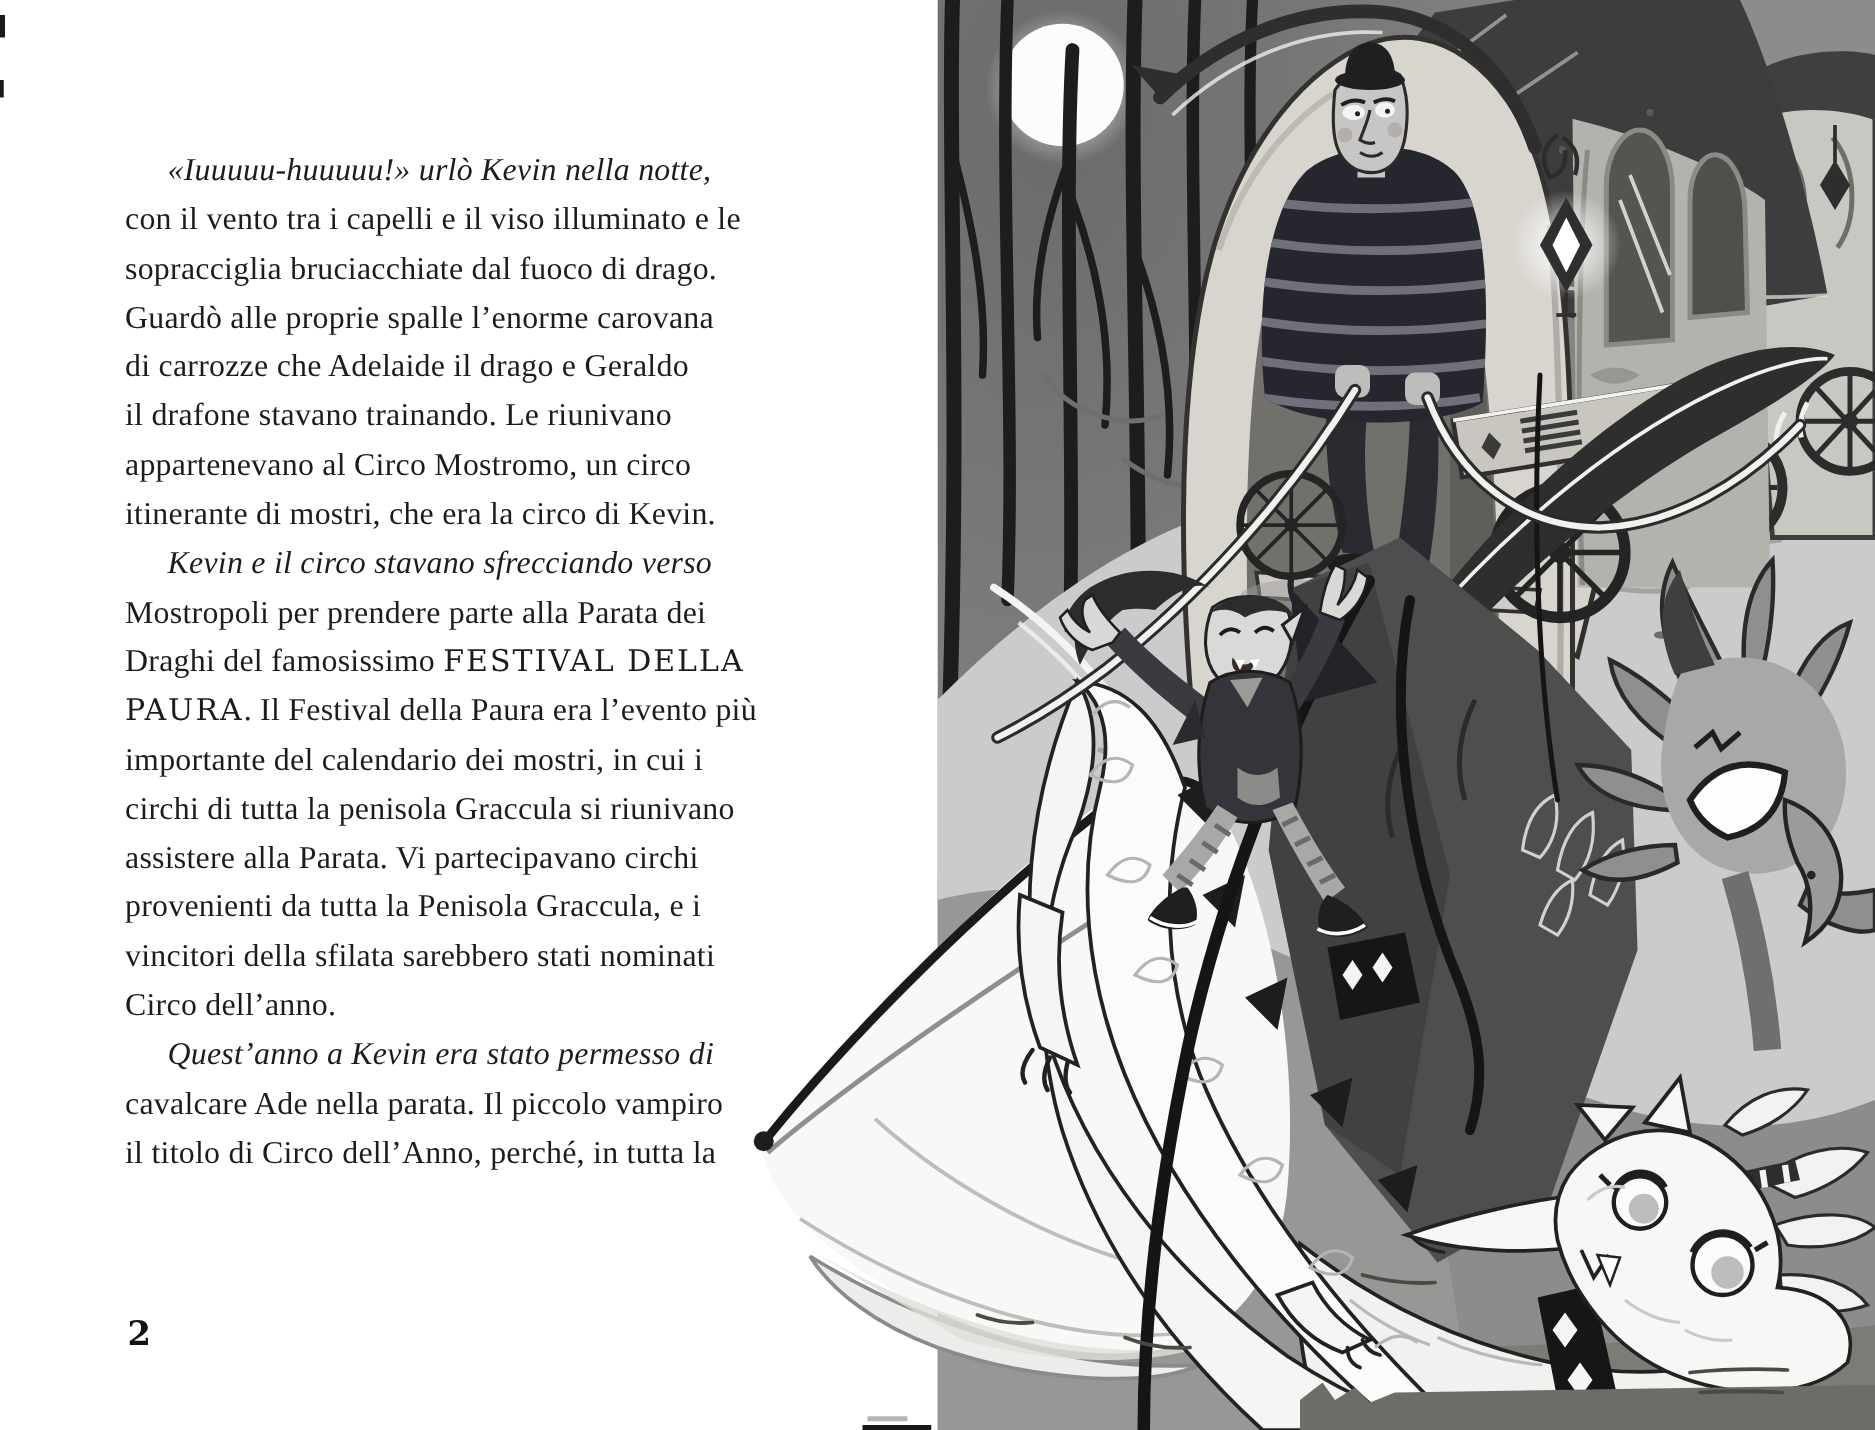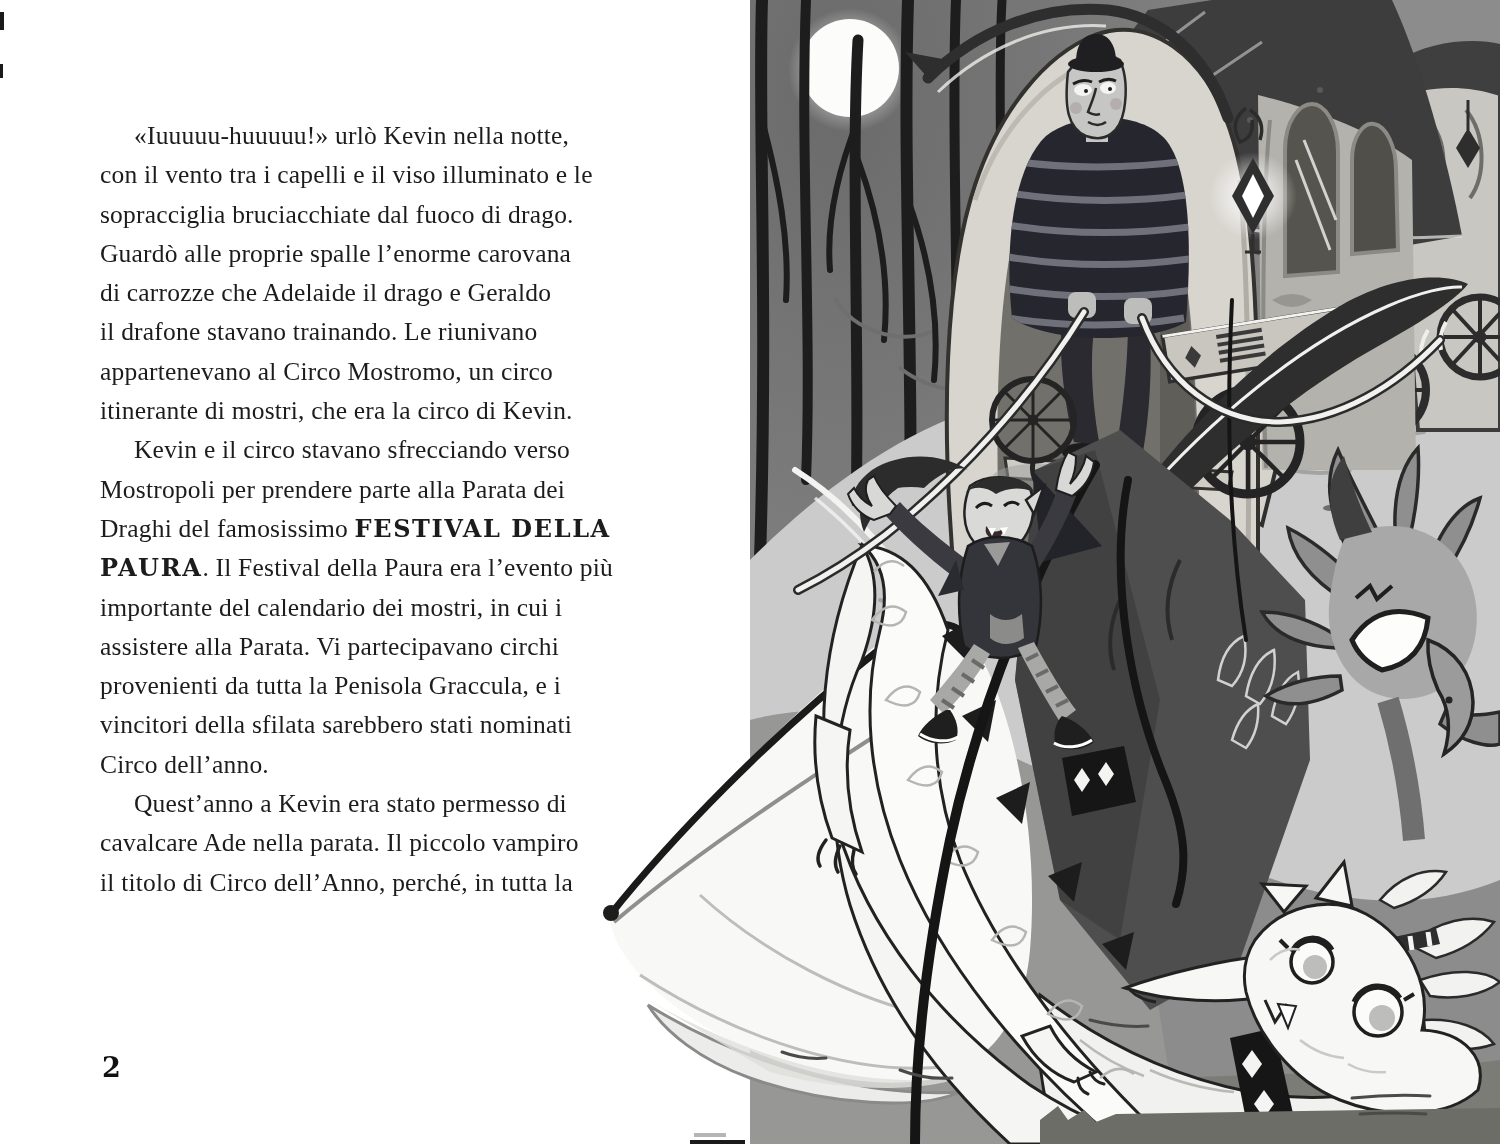--- a/index.html
+++ b/index.html
@@ -5,23 +5,23 @@
   html,body { margin:0; padding:0; }
   body {
     width:1500px; height:1144px; position:relative; overflow:hidden;
     background:#ffffff; font-family:"Liberation Serif", serif;
   }
   .story {
     position:absolute; left:100px; top:116px; width:640px;
     color:#1c1c1c; font-size:25.5px; line-height:39.3px; letter-spacing:.2px;
   }
   .story .line { white-space:pre; height:39.3px; }
-  .story .line.indent { padding-left:34px; }
+  .story .line.indent { padding-left:34px;font-style:italic; }
   .story .bold-display {
-    font-family:"DejaVu Serif", serif; font-weight:bold;
+    font-family:"DejaVu Serif", serif; font-weight:normal;
     font-size:24px; letter-spacing:1.6px;
   }
   .page-num {
     position:absolute; left:102px; top:1052px;
     font-family:"DejaVu Serif", serif; font-weight:bold;
     font-size:27px; color:#111;
   }
   .illustration-svg { position:absolute; left:0; top:0; }
   .edge-mark { position:absolute; background:#1a1a1a; }
   .page-dash { position:absolute; background:#b5b5b5; }
@@ -491,20 +491,21 @@
     <div class="line"><span>Guardò alle proprie spalle l’enorme carovana</span></div>
     <div class="line"><span>di carrozze che Adelaide il drago e Geraldo</span></div>
     <div class="line"><span>il drafone stavano trainando. Le riunivano</span></div>
     <div class="line"><span>appartenevano al Circo Mostromo, un circo</span></div>
     <div class="line"><span>itinerante di mostri, che era la circo di Kevin.</span></div>
     <div class="line indent"><span>Kevin e il circo stavano sfrecciando verso</span></div>
     <div class="line"><span>Mostropoli per prendere parte alla Parata dei</span></div>
     <div class="line"><span>Draghi del famosissimo </span><span class="bold-display">FESTIVAL DELLA</span></div>
     <div class="line"><span class="bold-display">PAURA</span><span>. Il Festival della Paura era l’evento più</span></div>
     <div class="line"><span>importante del calendario dei mostri, in cui i</span></div>
+    <div class="line"><span>circhi di tutta la penisola Graccula si riunivano</span></div>
     <div class="line"><span>assistere alla Parata. Vi partecipavano circhi</span></div>
     <div class="line"><span>provenienti da tutta la Penisola Graccula, e i</span></div>
     <div class="line"><span>vincitori della sfilata sarebbero stati nominati</span></div>
     <div class="line"><span>Circo dell’anno.</span></div>
     <div class="line indent"><span>Quest’anno a Kevin era stato permesso di</span></div>
     <div class="line"><span>cavalcare Ade nella parata. Il piccolo vampiro</span></div>
     <div class="line"><span>il titolo di Circo dell’Anno, perché, in tutta la</span></div>
   </div>
 
 <div class="page-num">2</div>

